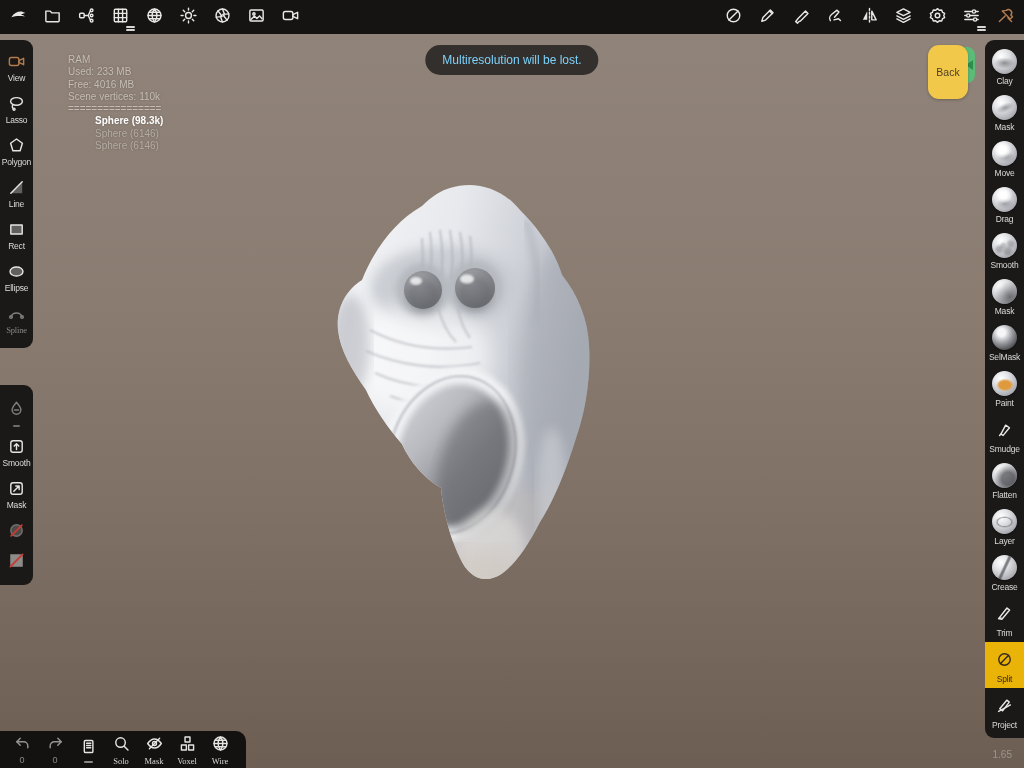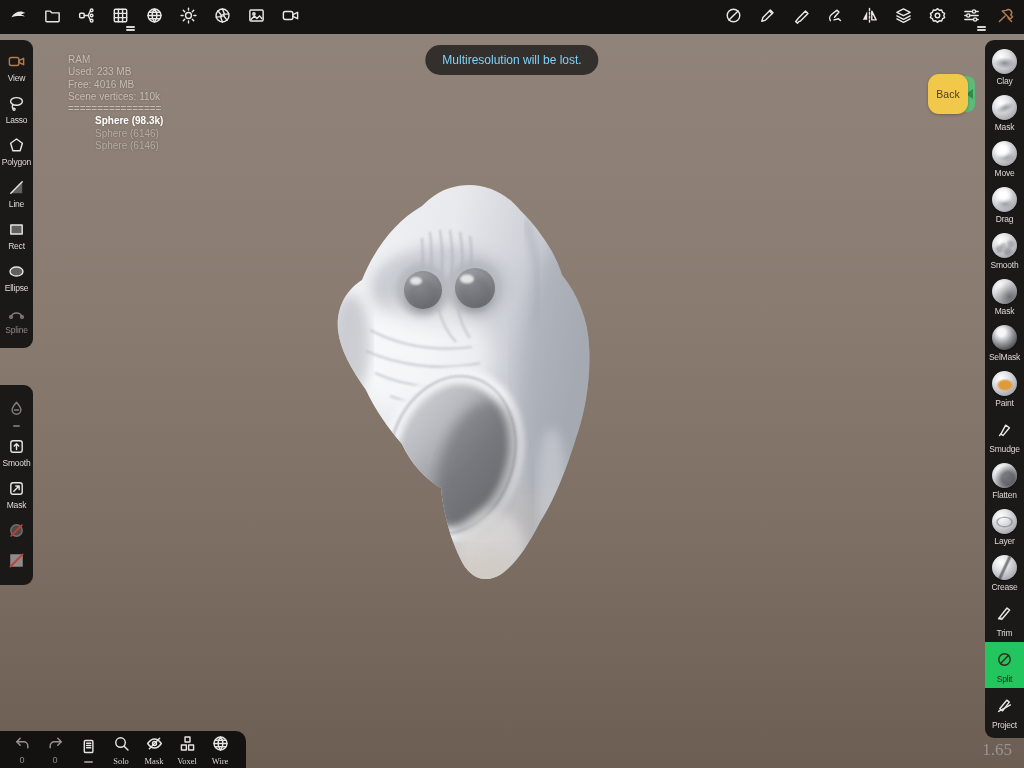--- a/index.html
+++ b/index.html
@@ -26,26 +26,26 @@
   .panel{position:absolute;background:#1b1918;z-index:20;}
   .panel-ltop{left:0;top:40px;width:33px;border-radius:0 9px 9px 0;padding:6px 0 8px;}
   .panel-lmid{left:0;top:385px;width:33px;border-radius:0 9px 9px 0;padding:8px 0 10px;}
   .panel-right{right:0;top:40px;width:39px;border-radius:9px 0 0 9px;padding:4px 0;}
 
   .ltool{display:flex;flex-direction:column;align-items:center;gap:2px;padding:5px 0;color:#e6e4e1;cursor:pointer;}
   .ltool .ticon{width:20px;height:20px;display:flex;align-items:center;justify-content:center;}
   .ltool .tlabel{font-size:8.5px;letter-spacing:-.2px;color:#dedbd8;}
   .ltool.accent .ticon{color:#b27c4e;}
   .ltool.disabled{color:#807d7a;}
-  .ltool.disabled .tlabel{color:#8a8784;}
+  .ltool.disabled .tlabel{color:#8a8784;font-family:Liberation Serif, serif;}
   .minidash{width:7px;height:2px;background:#6f6c69;border-radius:1px;margin:2px auto 4px;}
 
   .rtool{display:flex;flex-direction:column;align-items:center;gap:2px;padding:4.5px 0;cursor:pointer;}
   .rtool .tlabel{font-size:8.5px;letter-spacing:-.2px;color:#dcd9d6;}
-  .rtool.selected{background:#22c55e;}
+  .rtool.selected{background:#eab308;}
   .rtool.selected .tlabel{color:#33281d;}
   .rtool.selected .thumb-glyph{color:#33281d;}
   .thumb{width:25px;height:25px;border-radius:50%;position:relative;
     background:radial-gradient(circle at 36% 30%,#ffffff 0%,#e4e5e8 30%,#babcc1 62%,#86888d 100%);
     box-shadow:0 1px 2px rgba(0,0,0,.45);}
   .thumb::after{content:"";position:absolute;inset:0;border-radius:50%;}
   .t-clay::after{background:radial-gradient(ellipse 60% 32% at 50% 56%,rgba(68,70,76,.55),transparent 70%);}
   .t-brush::after{background:radial-gradient(ellipse 52% 24% at 52% 52%,rgba(78,80,86,.5),transparent 72%);transform:rotate(-22deg);}
   .t-move::after{background:radial-gradient(circle at 42% 36%,rgba(255,255,255,.95) 0 16%,transparent 40%),radial-gradient(ellipse 50% 30% at 56% 64%,rgba(88,90,96,.4),transparent 70%);}
   .t-drag::after{background:radial-gradient(circle at 48% 32%,rgba(255,255,255,.95) 0 13%,transparent 40%),radial-gradient(ellipse 46% 30% at 52% 66%,rgba(84,86,92,.42),transparent 72%);}
@@ -70,29 +70,29 @@
   
   .stats{position:absolute;left:68px;top:54px;font-size:10px;line-height:12.3px;color:#c6beb6;
     text-shadow:0 0 2px rgba(70,62,55,.45);z-index:10;}
   .stats .obj{color:#b5ada5;margin-left:27px;}
   .stats .obj.selected{color:#ffffff;font-weight:bold;}
 
   .toast{position:absolute;top:45px;left:50%;transform:translateX(-50%);
     background:rgba(44,41,39,.93);color:#7dd3fc;font-size:12px;padding:8px 17px;
     border-radius:16px;z-index:25;white-space:nowrap;}
 
-  .backwrap{position:absolute;right:56px;top:74px;width:40px;height:40px;z-index:25;}
+  .backwrap{position:absolute;right:56px;top:45px;width:40px;height:54px;z-index:25;}
   .back-green{position:absolute;right:-7px;top:2px;width:20px;height:36px;background:#5cbc77;border-radius:8px;}
   .back-arrow{position:absolute;right:-5px;top:15px;width:0;height:0;border-top:5px solid transparent;
     border-bottom:5px solid transparent;border-right:7px solid #2f8c4d;}
   .back-btn{position:absolute;inset:0;background:#f2c84b;border:none;border-radius:11px;
     font-family:"Liberation Sans",sans-serif;font-size:10.5px;color:#4c3e22;cursor:pointer;
     box-shadow:0 1px 3px rgba(0,0,0,.25);}
 
-  .zoomval{position:absolute;right:12px;bottom:8px;font-size:17px;color:#9c958e;z-index:10;font-family:Liberation Serif, serif;}
+  .zoomval{position:absolute;right:12px;bottom:8px;font-size:10px;color:#9c958e;z-index:10;}
 
   .model{position:absolute;left:330px;top:160px;z-index:5;}
 </style>
 </head>
 <body>
 
 <div class="viewport"></div>
 
 <svg class="model" width="340" height="450" viewBox="0 0 340 450">
   <defs>

